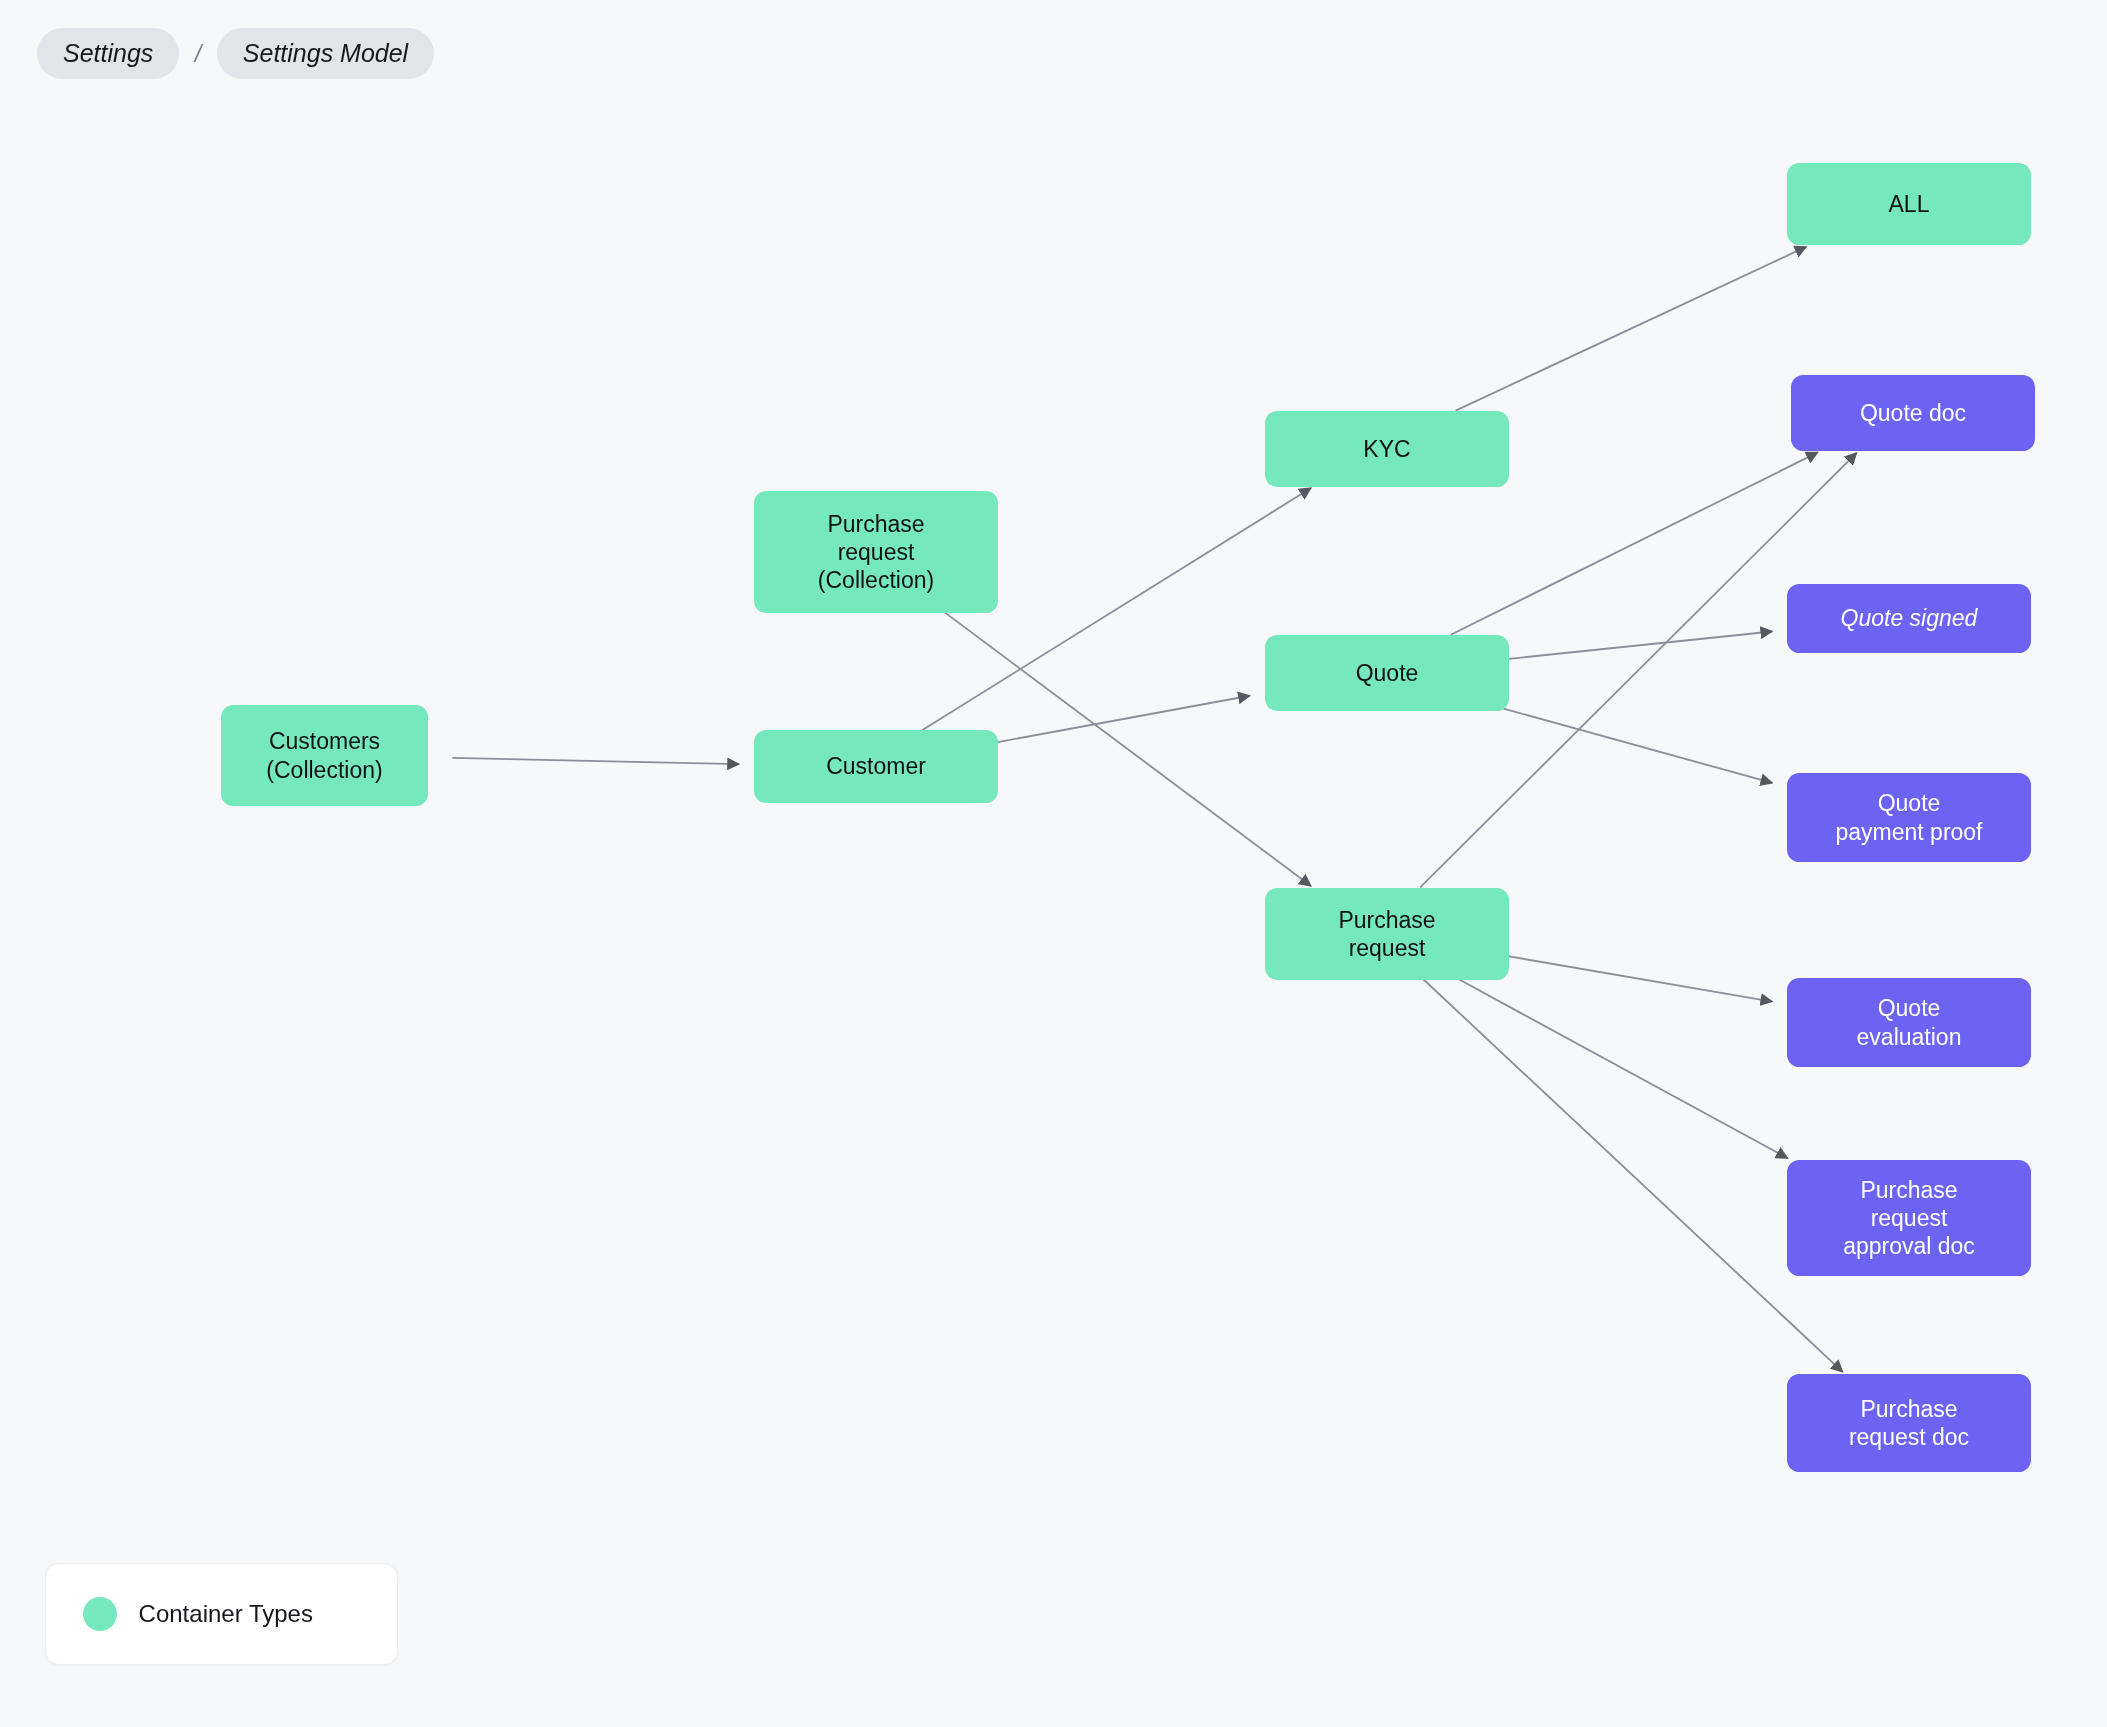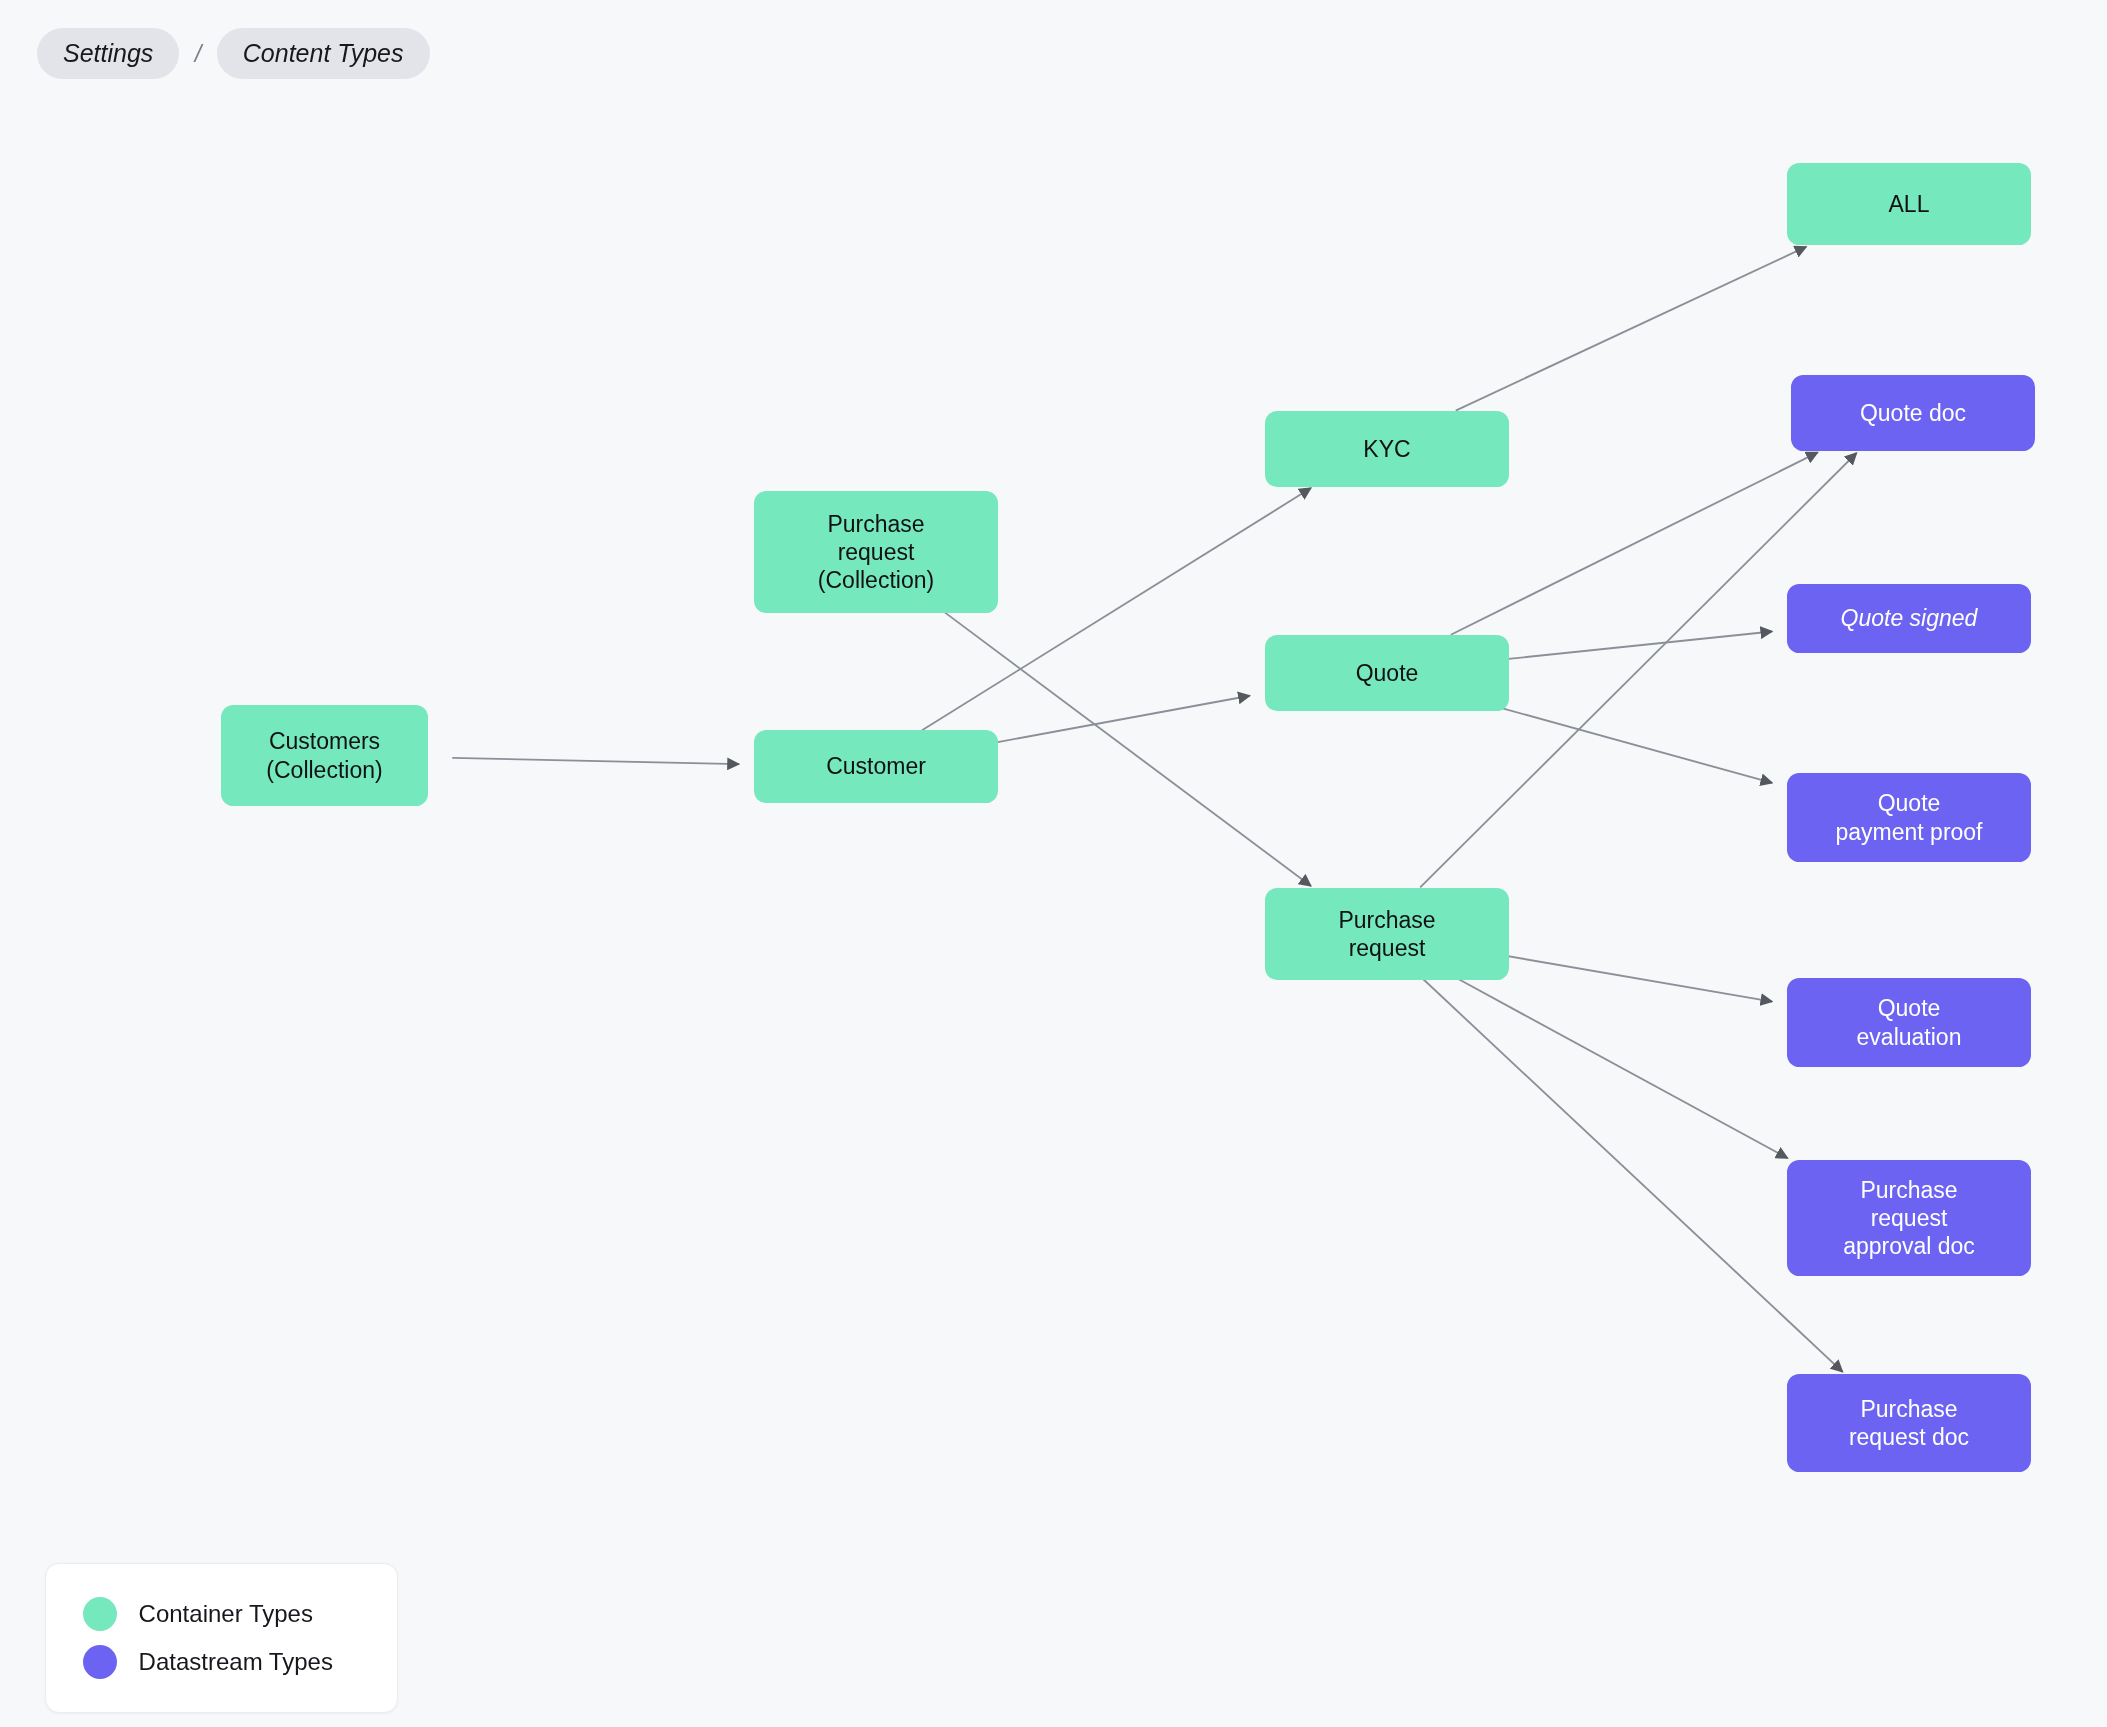--- a/index.html
+++ b/index.html
@@ -125,21 +125,21 @@
   }
 </style>
 </head>
 <body>
 
 <div id="app">
 
   <nav class="breadcrumb">
     <span class="crumb">Settings</span>
     <span class="crumb-sep">/</span>
-    <span class="crumb">Content Types</span>
+    <span class="crumb">Settings Model</span>
   </nav>
 
   <div id="graph-canvas">
     <svg id="edge-layer" viewBox="0 0 2736 2242" preserveAspectRatio="none">
       <defs>
         <marker id="arrow" viewBox="0 0 10 10" refX="9" refY="5" markerWidth="7" markerHeight="7" orient="auto-start-reverse">
           <path d="M 0 0 L 10 5 L 0 10 z" fill="#55595f"></path>
         </marker>
       </defs>
       <g id="edges" fill="none" stroke="#8b8f98" stroke-width="2.4">
@@ -208,20 +208,16 @@
 request doc</span>
         </div>
       </div>
   </div>
 
   <div class="legend">
     <div class="legend-row">
       <span class="legend-swatch" style="background: rgb(117, 232, 189);"></span>
       <span class="legend-text">Container Types</span>
     </div>
-    <div class="legend-row">
-      <span class="legend-swatch" style="background: rgb(108, 99, 242);"></span>
-      <span class="legend-text">Datastream Types</span>
-    </div>
   </div>
 
 </div>
 
 
 </body></html>

